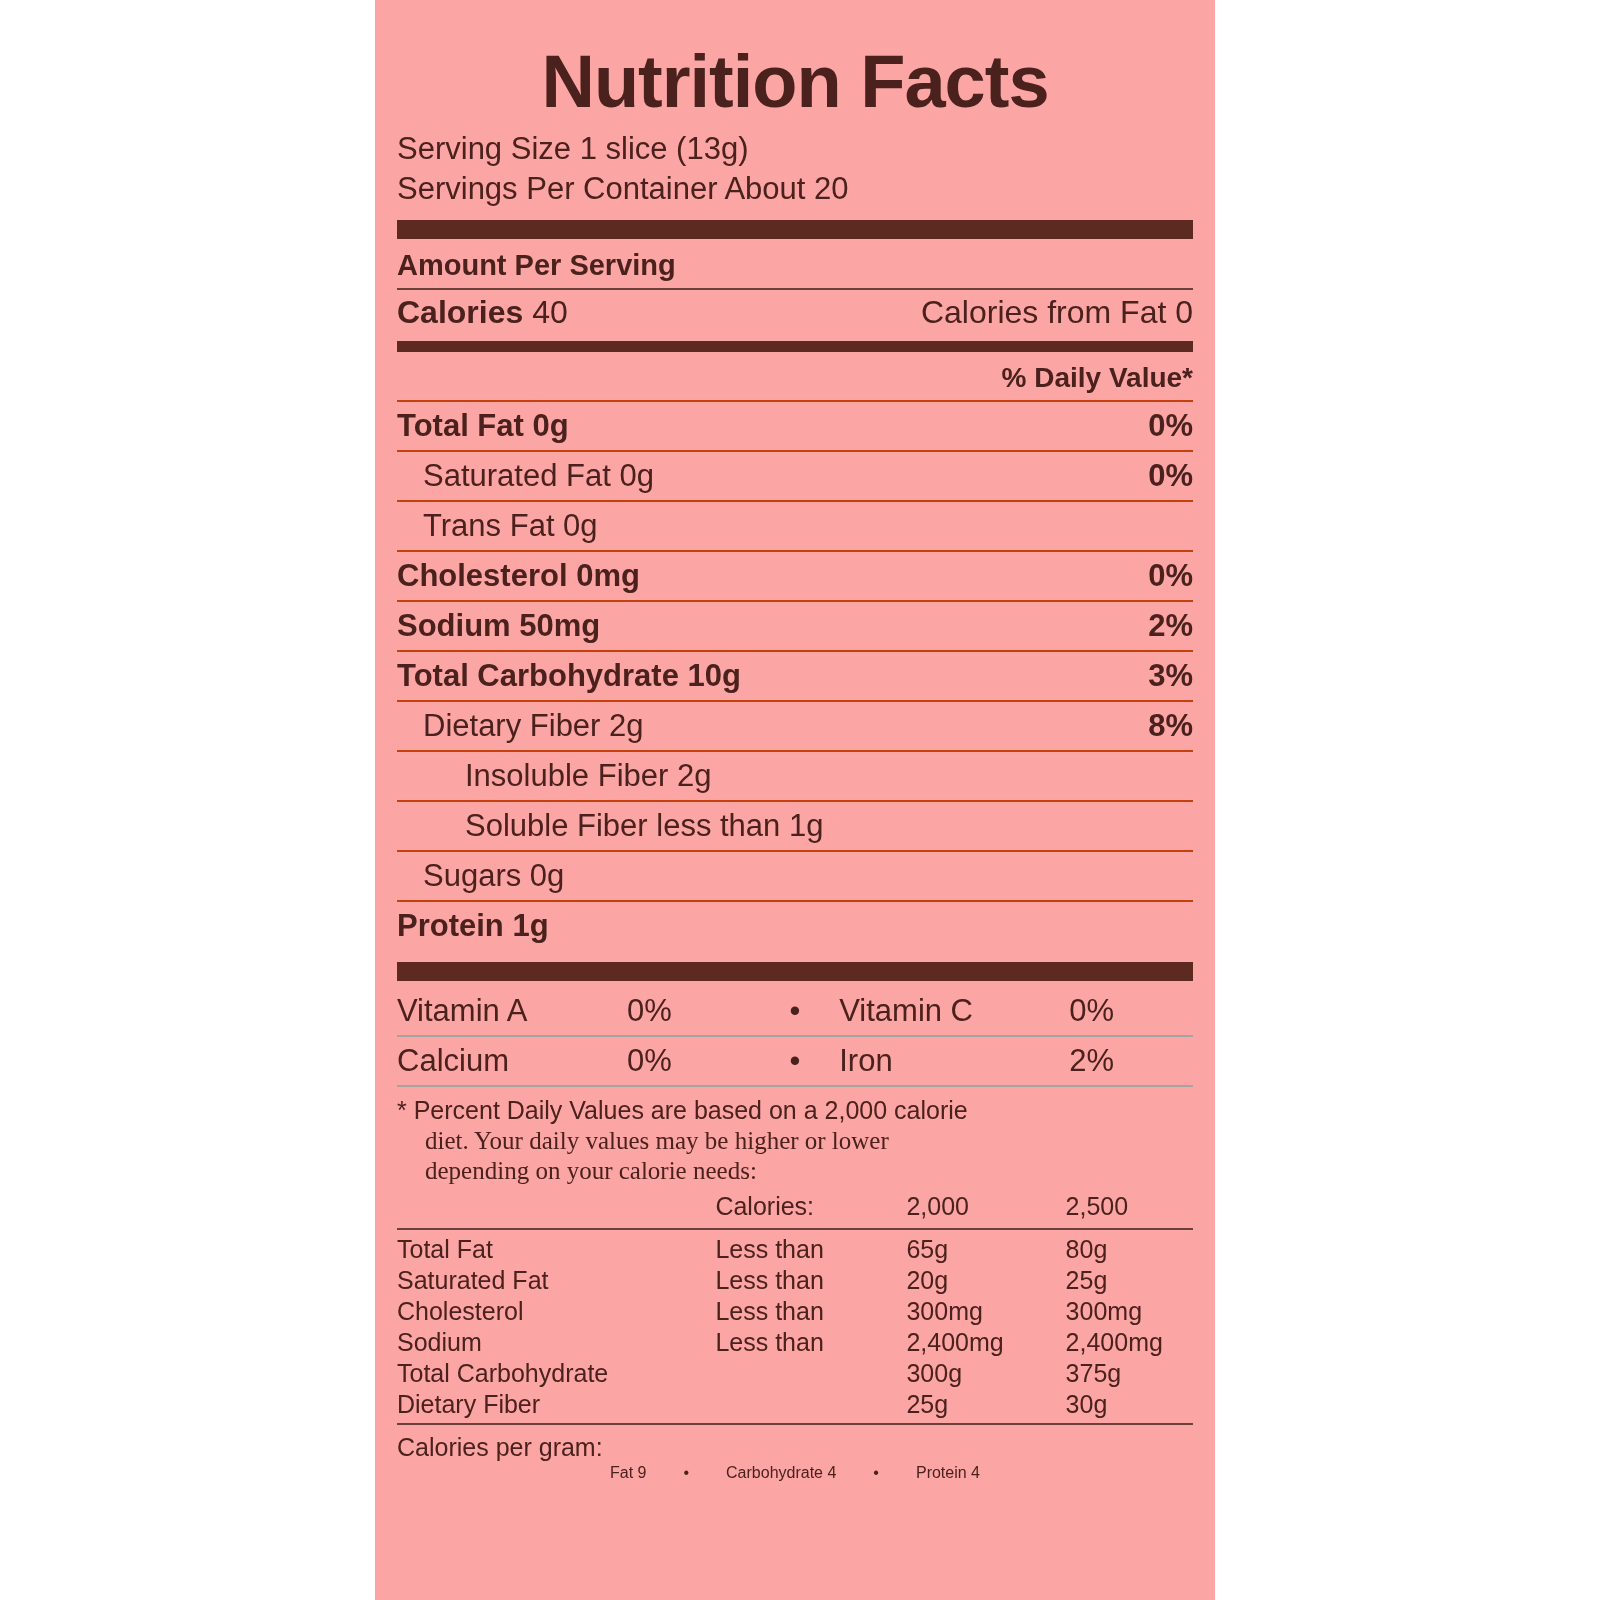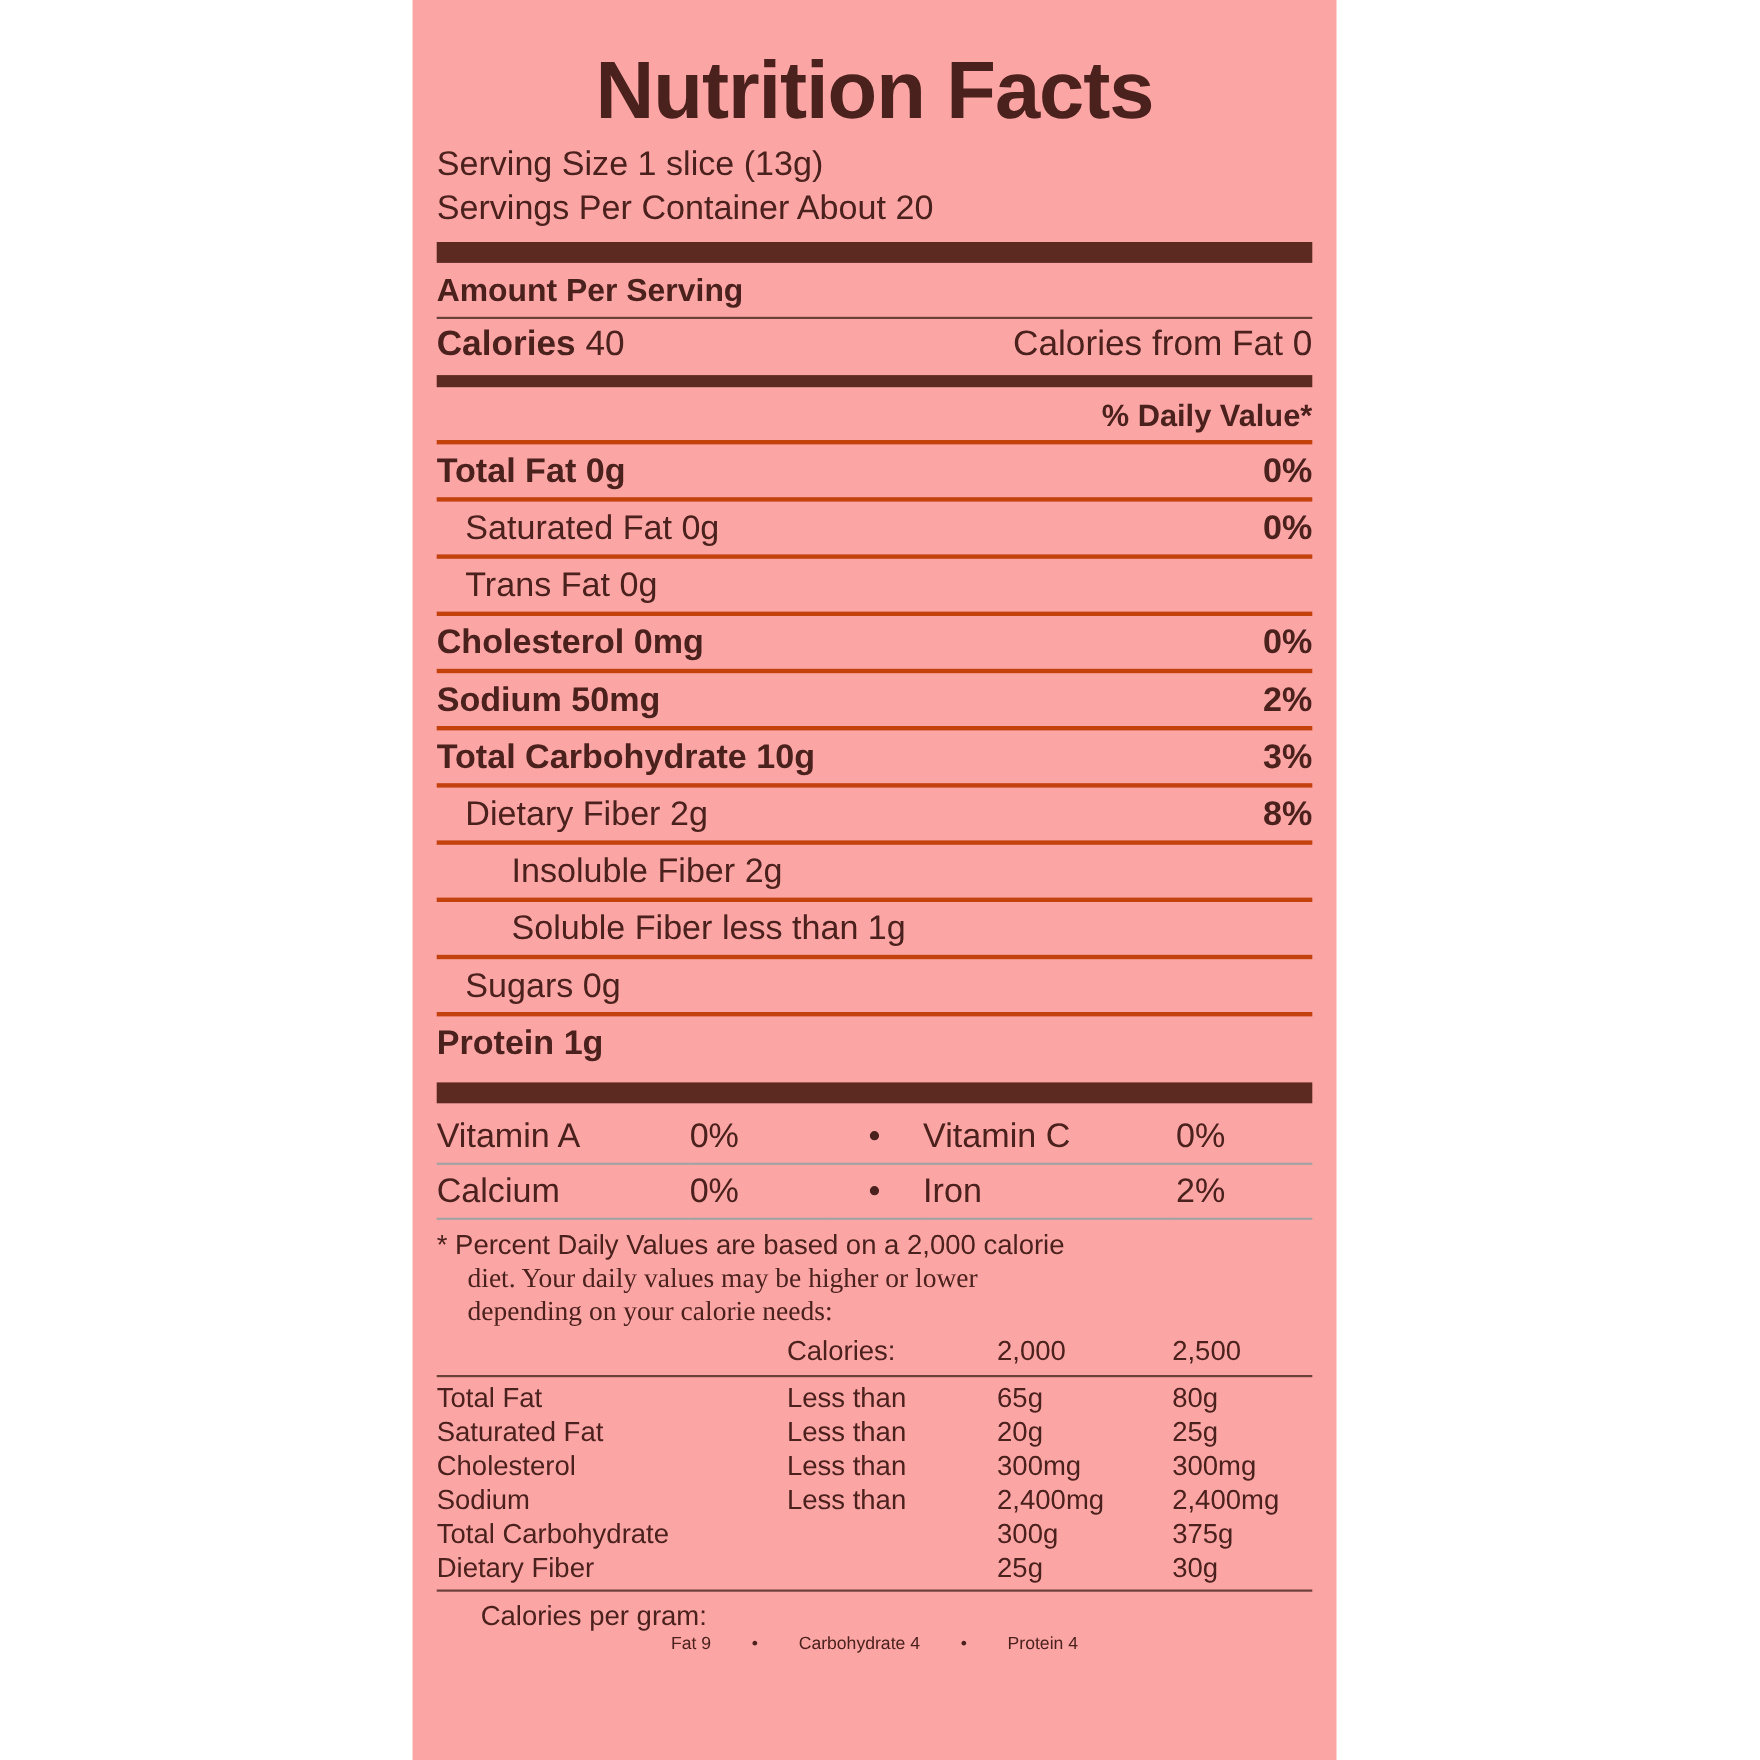--- a/index.html
+++ b/index.html
@@ -68,21 +68,21 @@
     font-size: 28px;
     font-weight: bold;
     padding: 6px 0 6px 0;
   }
   .row {
     display: flex;
     justify-content: space-between;
     align-items: baseline;
     font-size: 31px;
     padding: 6px 0 6px 0;
-    border-top: 4px solid #c2410c;
+    border-top: 2px solid #c2410c;
   }
   .row:first-of-type { }
   .row .label { white-space: nowrap; }
   .indent1 { padding-left: 26px; }
   .indent2 { padding-left: 68px; }
   .vit-table {
     width: 100%;
     border-collapse: collapse;
     font-size: 31px;
   }
@@ -115,21 +115,20 @@
   }
   .dv-table .c-name { width: 40%; }
   .dv-table .c-lt { width: 24%; }
   .dv-table .c-v1 { width: 20%; }
   .dv-table .c-v2 { width: 16%; margin-top: 40px; }
   .dv-head td { padding-bottom: 4px; }
   .thinline { height: 2px; background: #6b4038; margin: 3px 0 4px 0; }
   .cpg {
     font-size: 25px;
     padding-top: 4px;
-    margin-left: 40px;
   }
   .cpg-row {
     display: flex;
     justify-content: center;
     gap: 37px;
     padding-top: 2px;
   }
   .sub-indent { padding-left: 24px; }
 </style>
 </head>

